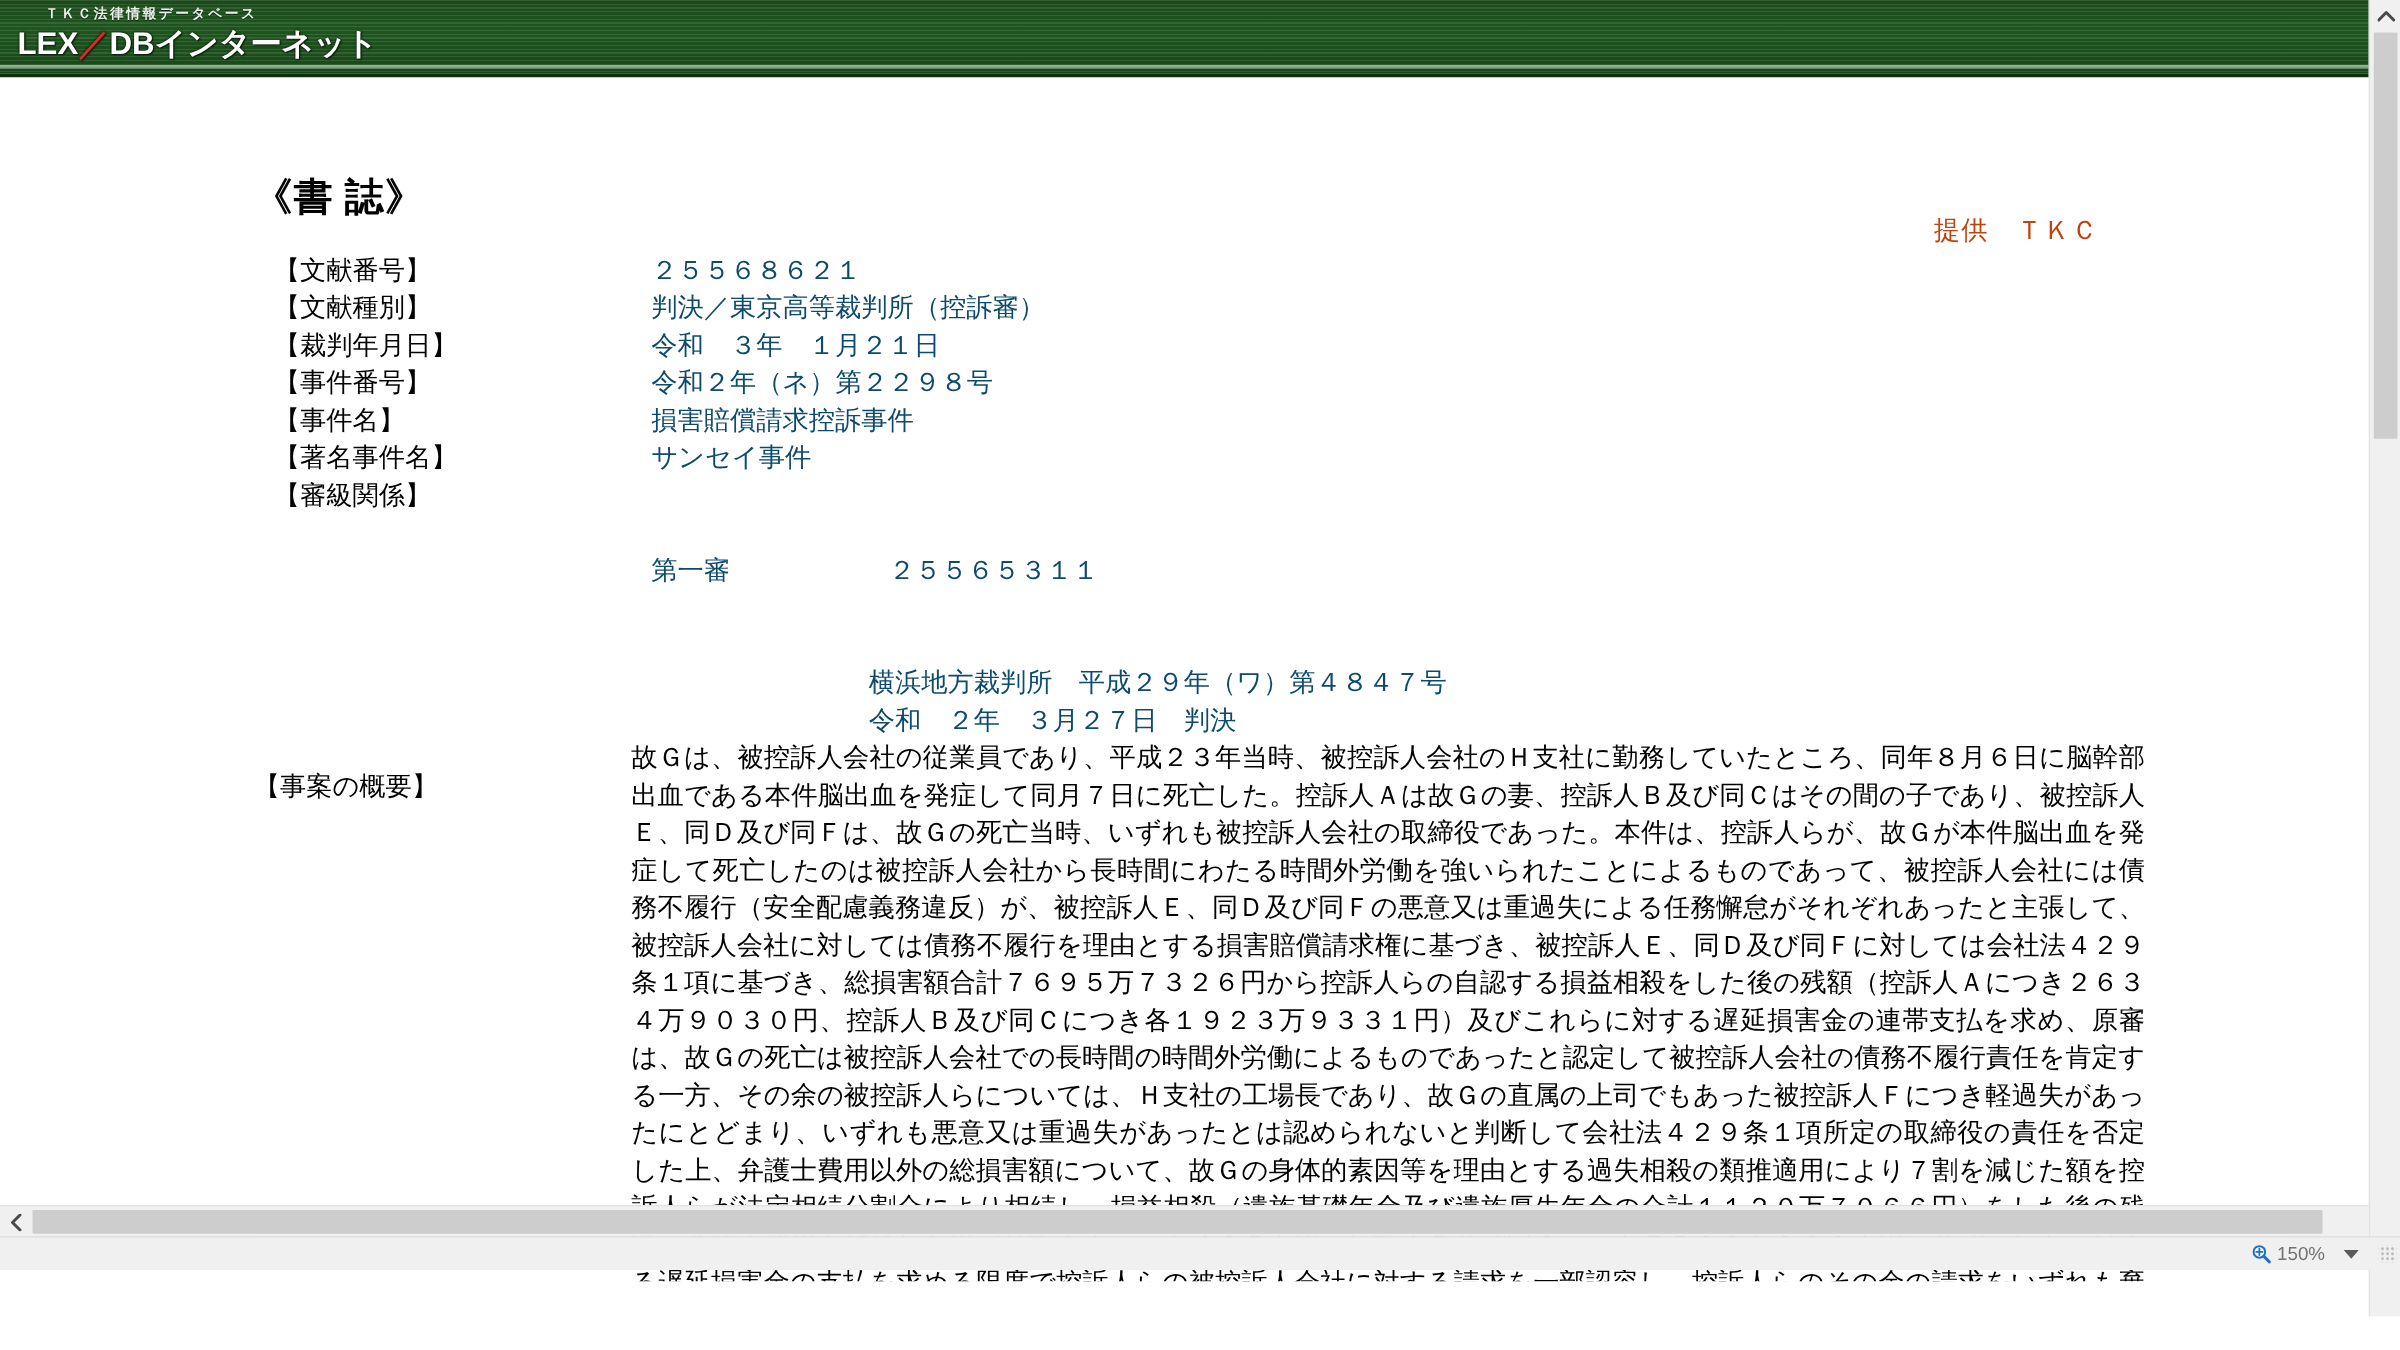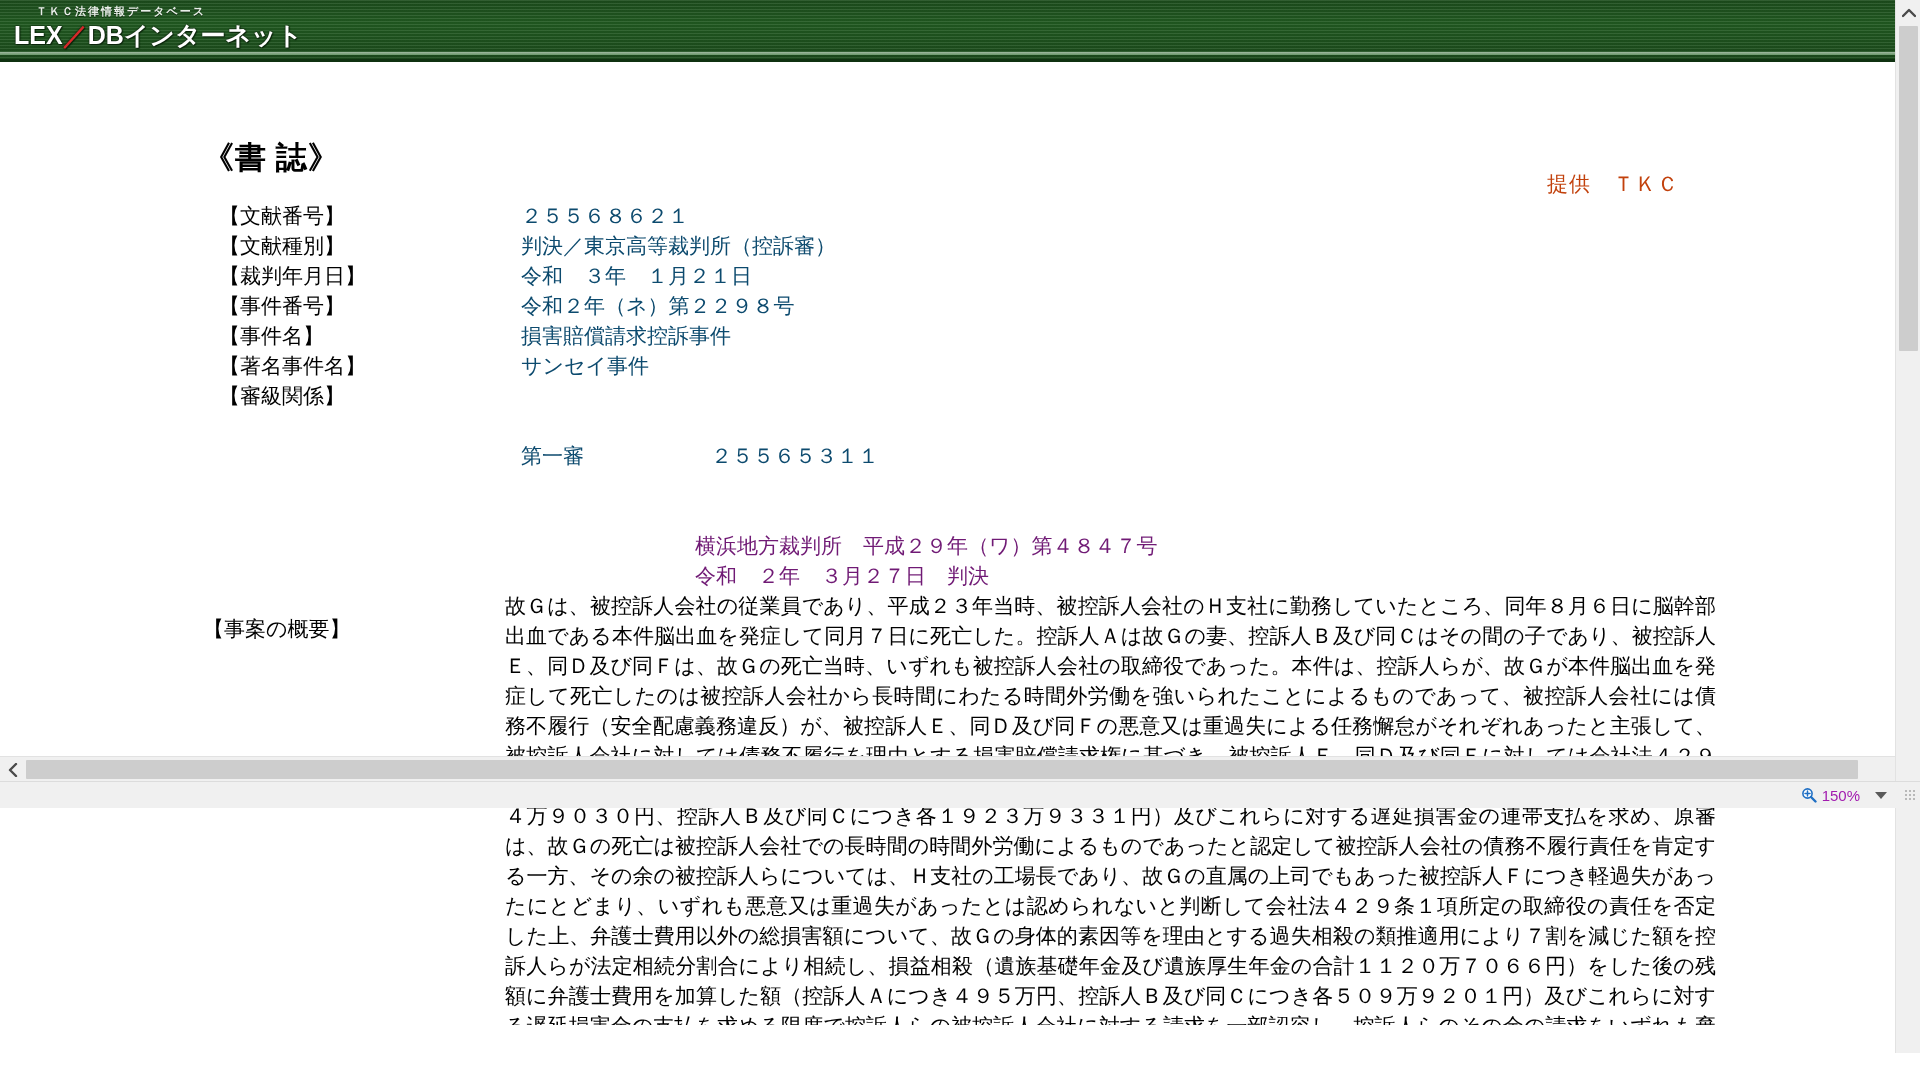--- a/index.html
+++ b/index.html
@@ -8,21 +8,21 @@
     margin: 0; padding: 0;
     width: 1920px; height: 1080px;
     overflow: hidden;
     background: #ffffff;
     font-family: "Liberation Sans", "DejaVu Sans", sans-serif;
   }
 
   #app {
     position: relative;
     width: 1920px;
-    height: 808px;
+    height: 1016px;
     background: #ffffff;
   }
 
   
   .banner {
     position: absolute;
     top: 0; left: 0;
     width: 1895px;
     height: 62px;
     background:
@@ -159,21 +159,21 @@
 
   
   .subrow {
     display: flex;
     line-height: 30px;
   }
   .subrow .spacer { flex: 0 0 302px; }
   .subrow .subindent { flex: 0 0 190px; }
   .subrow .subvalue {
     font-size: 21px;
-    color: #701a75;
+    color: #0c4a6e;
     white-space: pre;
   }
   .instance-line {
     display: flex;
     font-family: Liberation Serif, serif;
   }
   .instance-line .inst-label {
     flex: 0 0 190px;
     font-size: 21px;
     white-space: pre;
@@ -265,21 +265,21 @@
     align-items: center;
     justify-content: flex-end;
     font-family: "Liberation Sans", sans-serif;
   }
   .zoom-ctl {
     display: flex;
     align-items: center;
     gap: 5px;
     margin-right: 10px;
     font-size: 15px;
-    color: #a21caf;
+    color: #737373;
     cursor: pointer;
     user-select: none;
   }
   .zoom-ctl .mag { display: block; }
   .zoom-caret {
     width: 0; height: 0;
     border-left: 6px solid transparent;
     border-right: 6px solid transparent;
     border-top: 7px solid #5a5a5a;
     margin-left: 10px;

